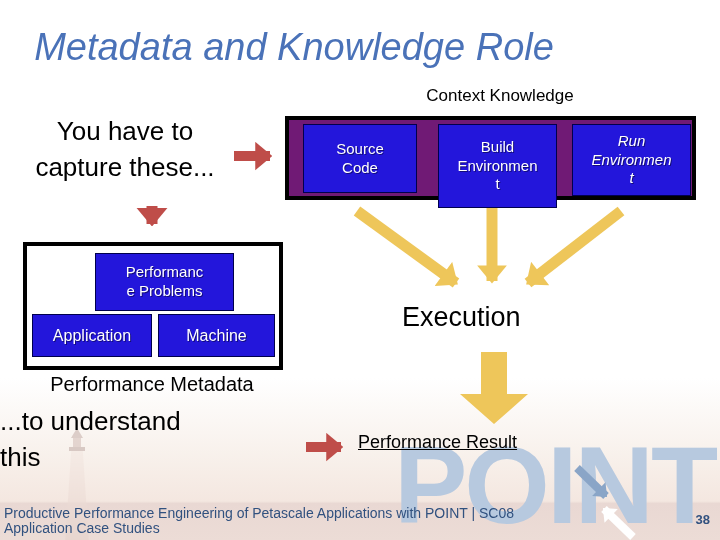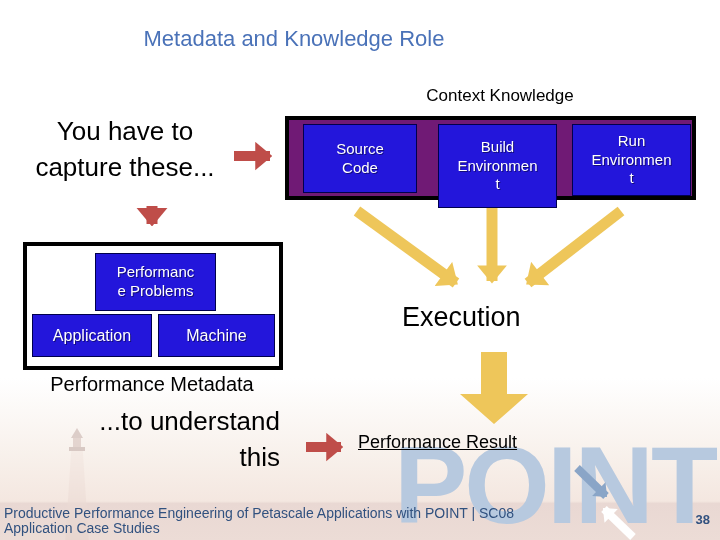--- a/index.html
+++ b/index.html
@@ -32,60 +32,60 @@
     position:absolute;left:394px;top:430px;z-index:1;
     font-size:110px;font-weight:bold;letter-spacing:-3px;line-height:1;
     color:#b7c9df;user-select:none;
   }
   
   .arrows{position:absolute;left:0;top:0;z-index:2;pointer-events:none;}
   
   .content{position:absolute;left:0;top:0;width:720px;height:540px;z-index:3;pointer-events:none;}
   .slide-title{
     position:absolute;left:0;top:26px;width:588px;text-align:center;
-    font-size:22px;color:#4a72b8;
+    font-size:38px;color:#4a72b8;font-style:italic;
   }
   .ctx-heading{
     position:absolute;left:300px;top:86px;width:400px;text-align:center;
     font-size:17px;color:#000;
   }
   .ctx-container{
     position:absolute;left:285px;top:116px;width:411px;height:84px;
     border:4px solid #000;background:#701a75;box-sizing:border-box;
   }
   .bluebox{
     position:absolute;background:#2316db;border:1px solid #00004d;color:#fff;
     display:flex;align-items:center;justify-content:center;text-align:center;
     font-size:15px;line-height:1.25;white-space:pre-line;box-sizing:border-box;
     text-shadow:1px 1px 0 rgba(0,0,0,0.45);
   }
   .box-source{left:14px;top:4px;width:114px;height:69px;}
   .box-build{left:149px;top:4px;width:119px;height:84px;}
-  .box-run{left:283px;top:4px;width:119px;height:72px;}
+  .box-run{left:283px;top:4px;width:119px;height:72px;font-style:italic;}
   .capture-note{
     position:absolute;left:0px;top:113px;width:250px;text-align:center;
     font-size:26px;line-height:1.4;white-space:pre-line;
   }
   .perf-container{
     position:absolute;left:23px;top:242px;width:260px;height:128px;
     border:4px solid #000;background:#fff;box-sizing:border-box;
   }
-  .box-problems{left:68px;top:7px;width:121px;height:58px;}
+  .box-problems{left:68px;top:7px;width:139px;height:58px;}
   .box-application{left:5px;top:68px;width:120px;height:43px;font-size:16px;}
   .box-machine{left:131px;top:68px;width:117px;height:43px;font-size:16px;}
   .perf-heading{
     position:absolute;left:22px;top:373px;width:260px;text-align:center;
     font-size:20px;color:#000;
   }
   .execution-label{
     position:absolute;left:402px;top:302px;width:200px;text-align:left;
     font-size:27px;color:#000;
   }
   .understand-note{
-    position:absolute;left:0px;top:403px;width:280px;text-align:right;
+    position:absolute;left:0px;top:403px;width:280px;text-align:left;
     font-size:26px;line-height:1.4;white-space:pre-line;
   }
   .result-label{
     position:absolute;left:358px;top:432px;font-size:18px;color:#000;text-decoration:underline;
   }
   .footer{position:absolute;left:4px;top:506px;width:620px;
     font-size:14px;line-height:15px;color:#31517f;}
   .page-number{position:absolute;right:10px;top:512px;
     font-size:13px;font-weight:bold;color:#31517f;}
 </style>

